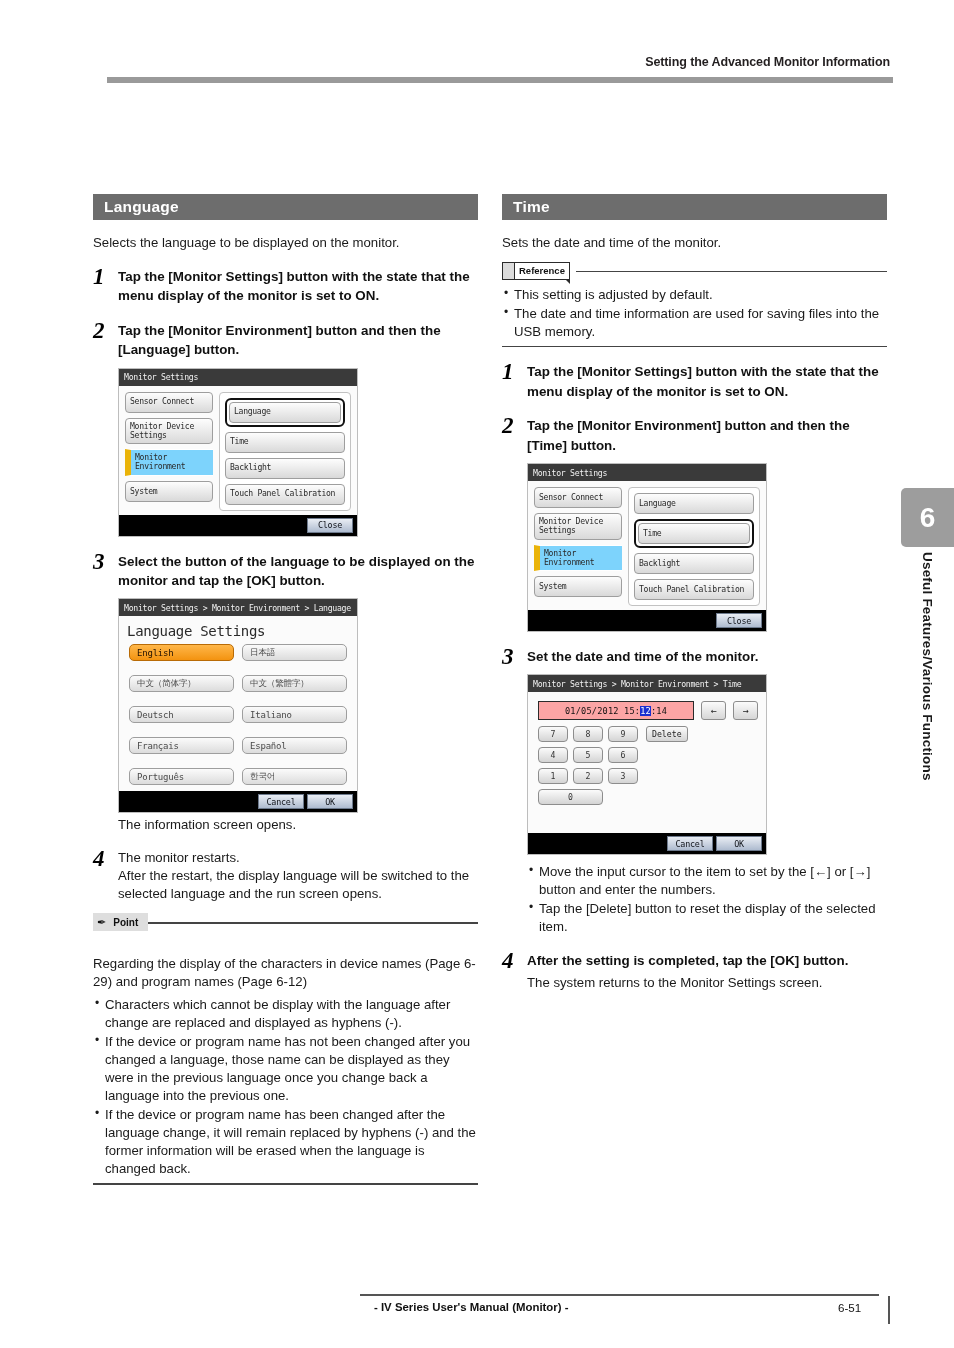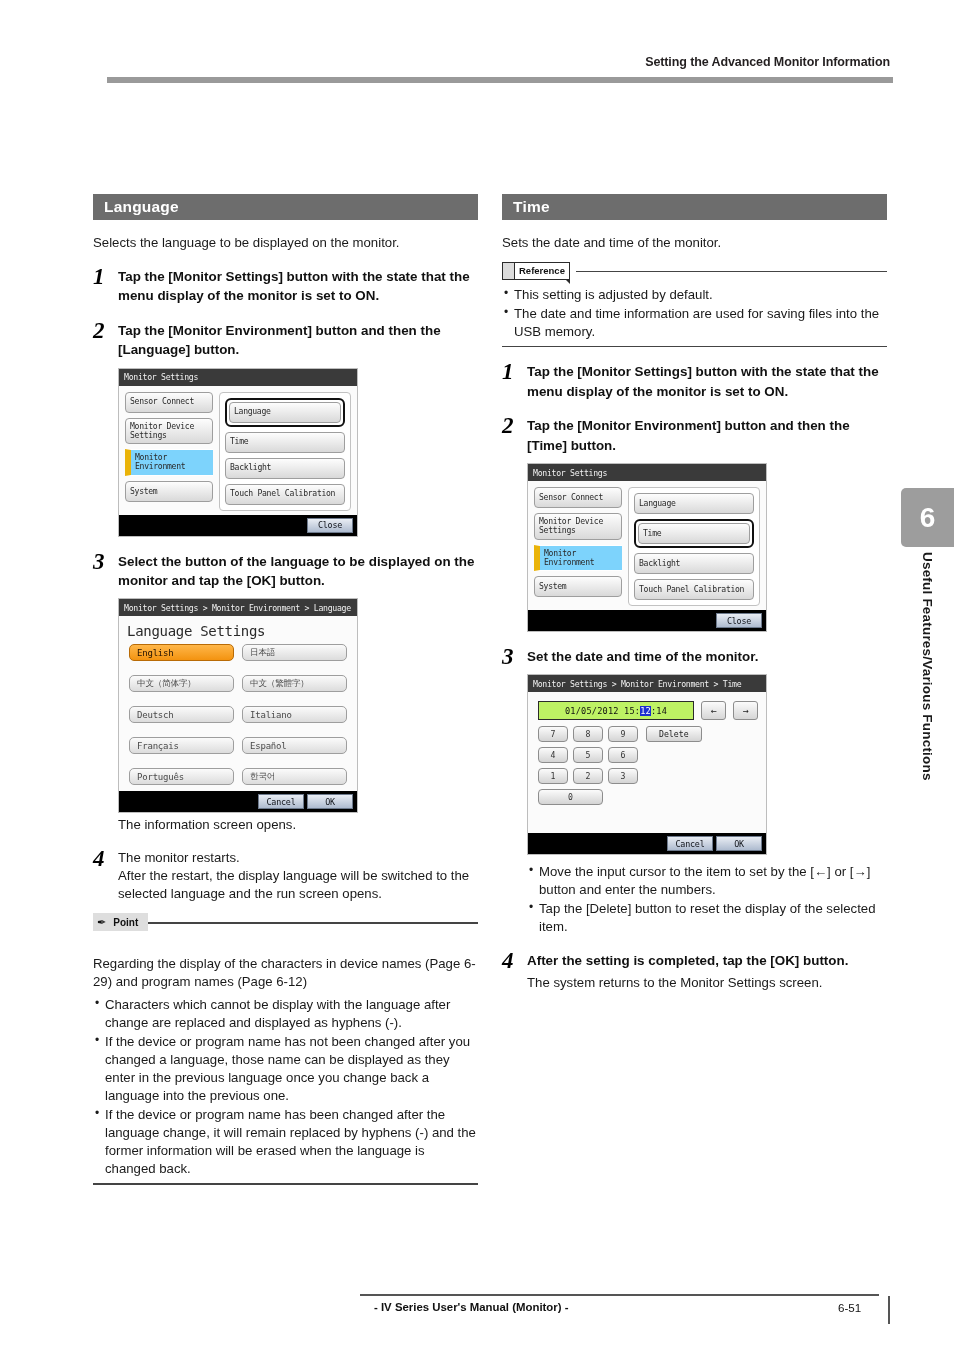--- a/index.html
+++ b/index.html
@@ -162,21 +162,21 @@
   }
   .lbtn.sel {
     background:linear-gradient(#ffb74a,#f39310);
     border-color:#b96b06; color:#241200;
   }
   .lbtn.cjk { font-family:"DejaVu Sans", sans-serif; font-size:8.6px; }
 
   
   .time-row { display:flex; align-items:center; gap:7px; padding:3px 2px 6px 4px; }
   .time-field {
-    flex:1; height:19px; background:#bef264; border:1.5px solid #2b2b2b;
+    flex:1; height:19px; background:#fca5a5; border:1.5px solid #2b2b2b;
     display:flex; align-items:center; justify-content:center;
     font-size:8.6px; color:#111; letter-spacing:0.2px;
   }
   .time-field .cursor { background:#1c2fd0; color:#ffffff; }
   .arrow-btn {
     width:25px; height:19px;
     background:linear-gradient(#fbfbfb,#d6d6d6);
     border:1px solid #8d8d8d; border-radius:3px;
     display:flex; align-items:center; justify-content:center;
     font-size:10px; color:#222;
@@ -184,21 +184,21 @@
   .keypad { display:flex; gap:8px; padding-left:4px; }
   .keys { display:grid; grid-template-columns:repeat(3,30px); gap:5px; }
   .key {
     height:16px; background:linear-gradient(#fbfbfb,#d4d4d4);
     border:1px solid #8d8d8d; border-radius:4px;
     font-size:8.2px; color:#333;
     display:flex; align-items:center; justify-content:center;
   }
   .key.zero { grid-column:1 / span 2; width:auto; }
   .key-del {
-    height:16px; min-width:40px; padding:0 12px;
+    height:16px; min-width:40px; padding:0 5px;
     background:linear-gradient(#fbfbfb,#d4d4d4);
     border:1px solid #8d8d8d; border-radius:3px;
     font-size:8.2px; color:#222;
     display:flex; align-items:center; justify-content:center;
   }
   .time-spacer { height:24px; }
 
   
   .chapter-tab {
     position:absolute; left:901px; top:488px; width:53px; height:59px;
@@ -324,21 +324,21 @@
     <div class="note-head">
       <div class="rule"></div>
       <div class="point-tag">
         <span class="point-pen">✒</span>
         <span class="point-text">Point</span>
       </div>
     </div>
     <div class="note-para">Regarding the display of the characters in device names (Page 6-29) and program names (Page 6-12)</div>
     <ul class="note-list">
       <li>Characters which cannot be display with the language after change are replaced and displayed as hyphens (-).</li>
-      <li>If the device or program name has not been changed after you changed a language, those name can be displayed as they enter in the previous language once you change back a language into the previous one.</li>
+      <li>If the device or program name has not been changed after you changed a language, those name can be displayed as they were in the previous language once you change back a language into the previous one.</li>
       <li>If the device or program name has been changed after the language change, it will remain replaced by hyphens (-) and the former information will be erased when the language is changed back.</li>
     </ul>
     <div class="note-bottom-rule thick"></div>
   </div>
 </div>
 
 <div class="col col-right">
 
   <div class="section-band">
     <span>Time</span>

